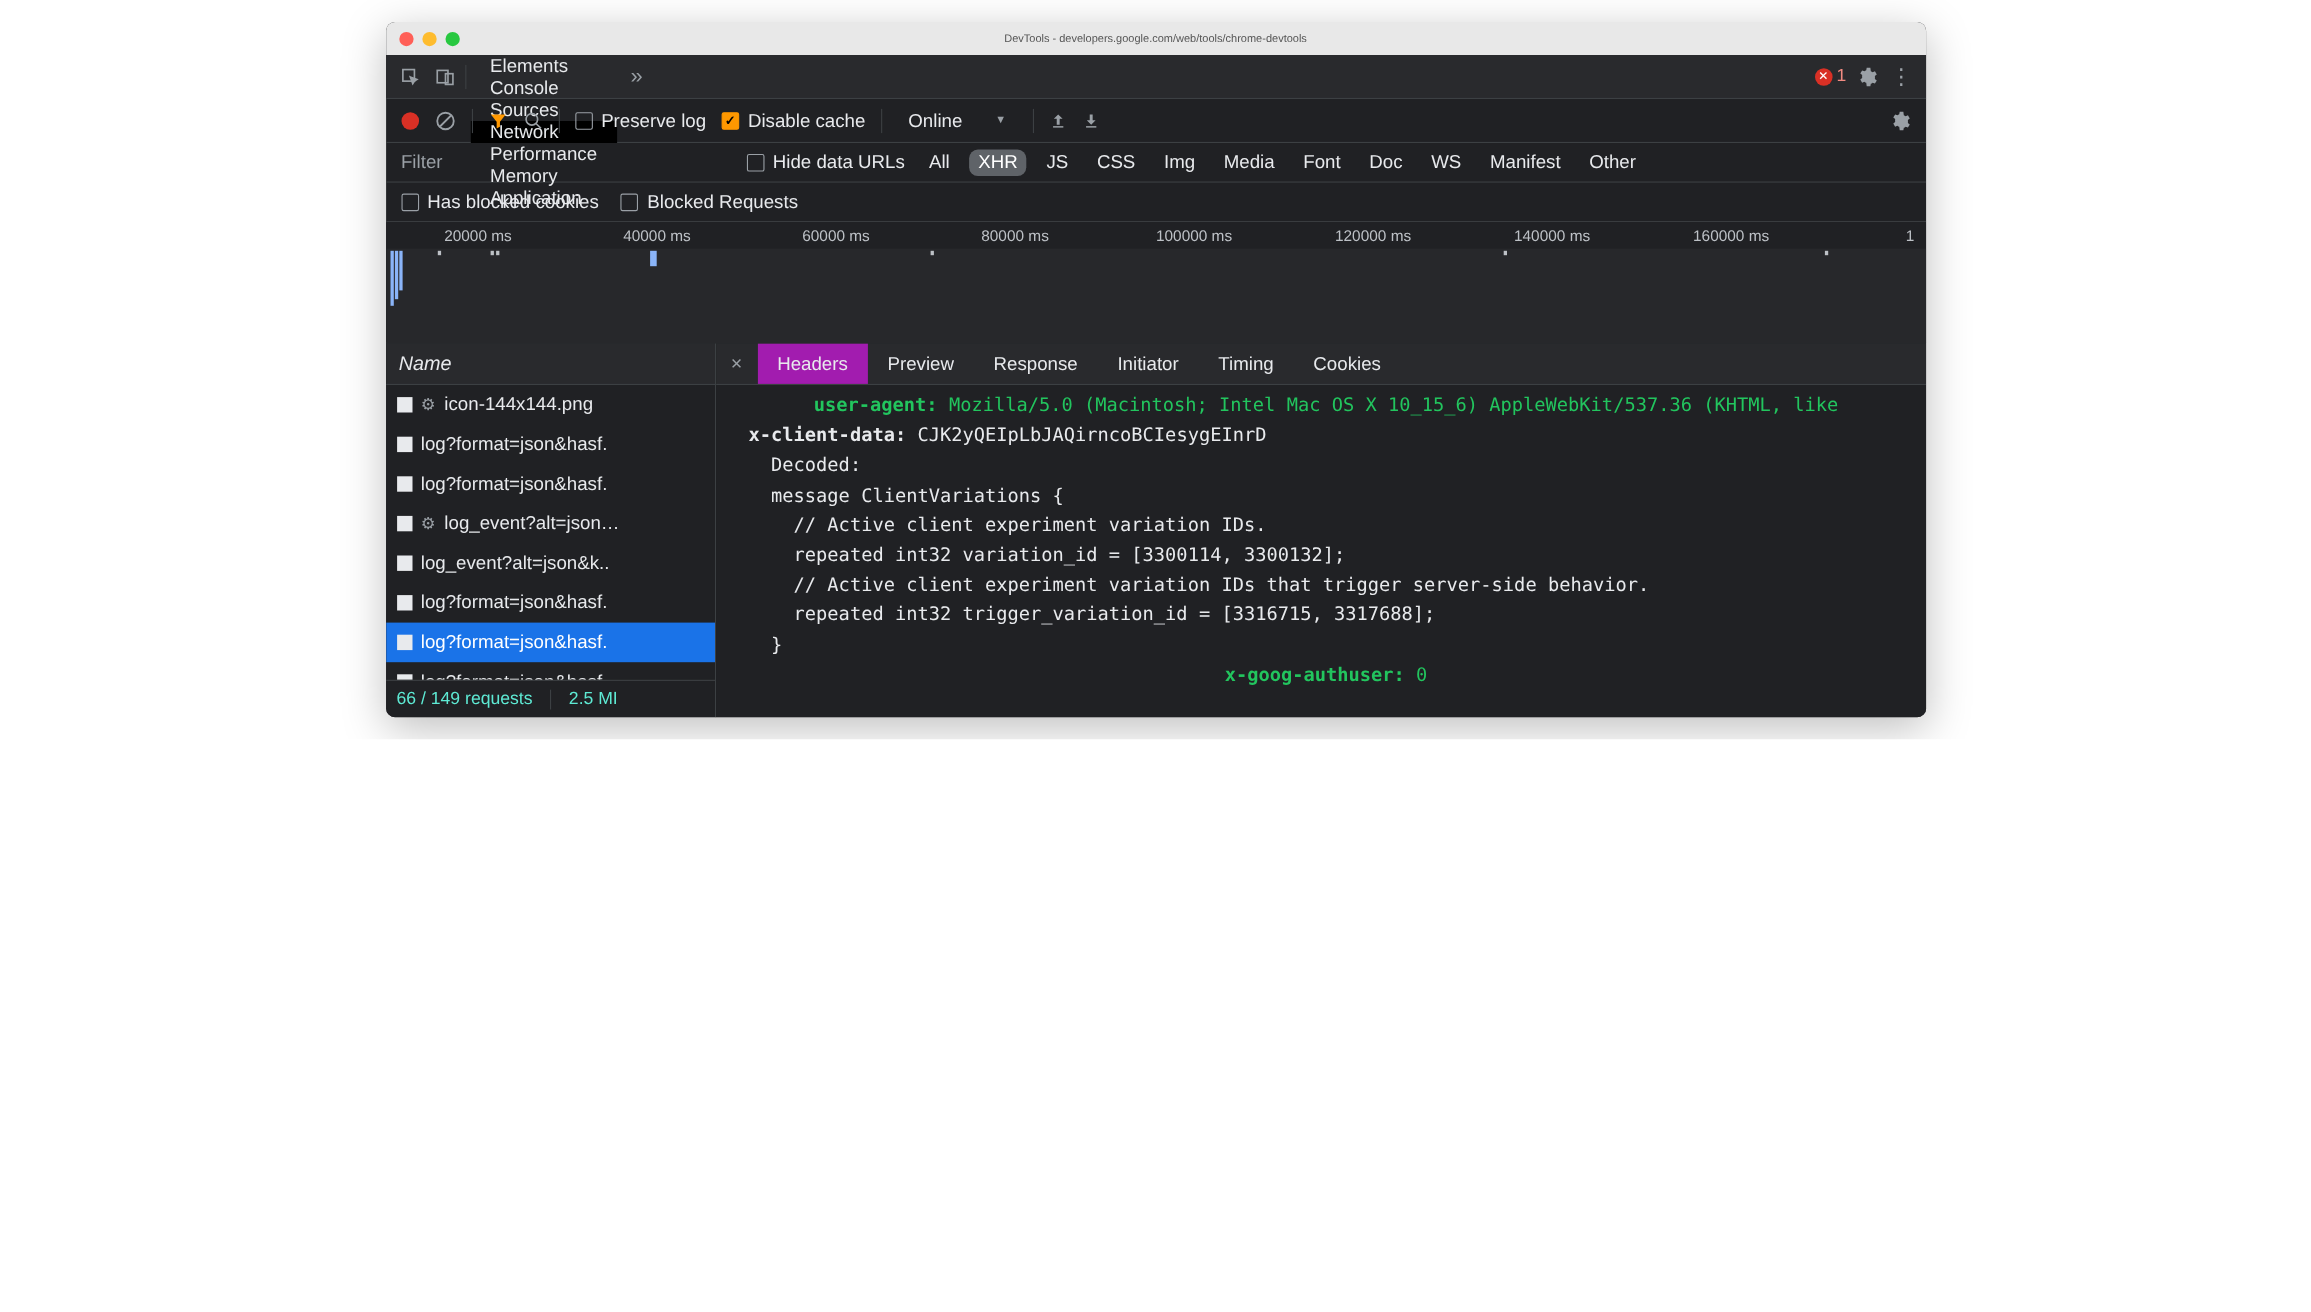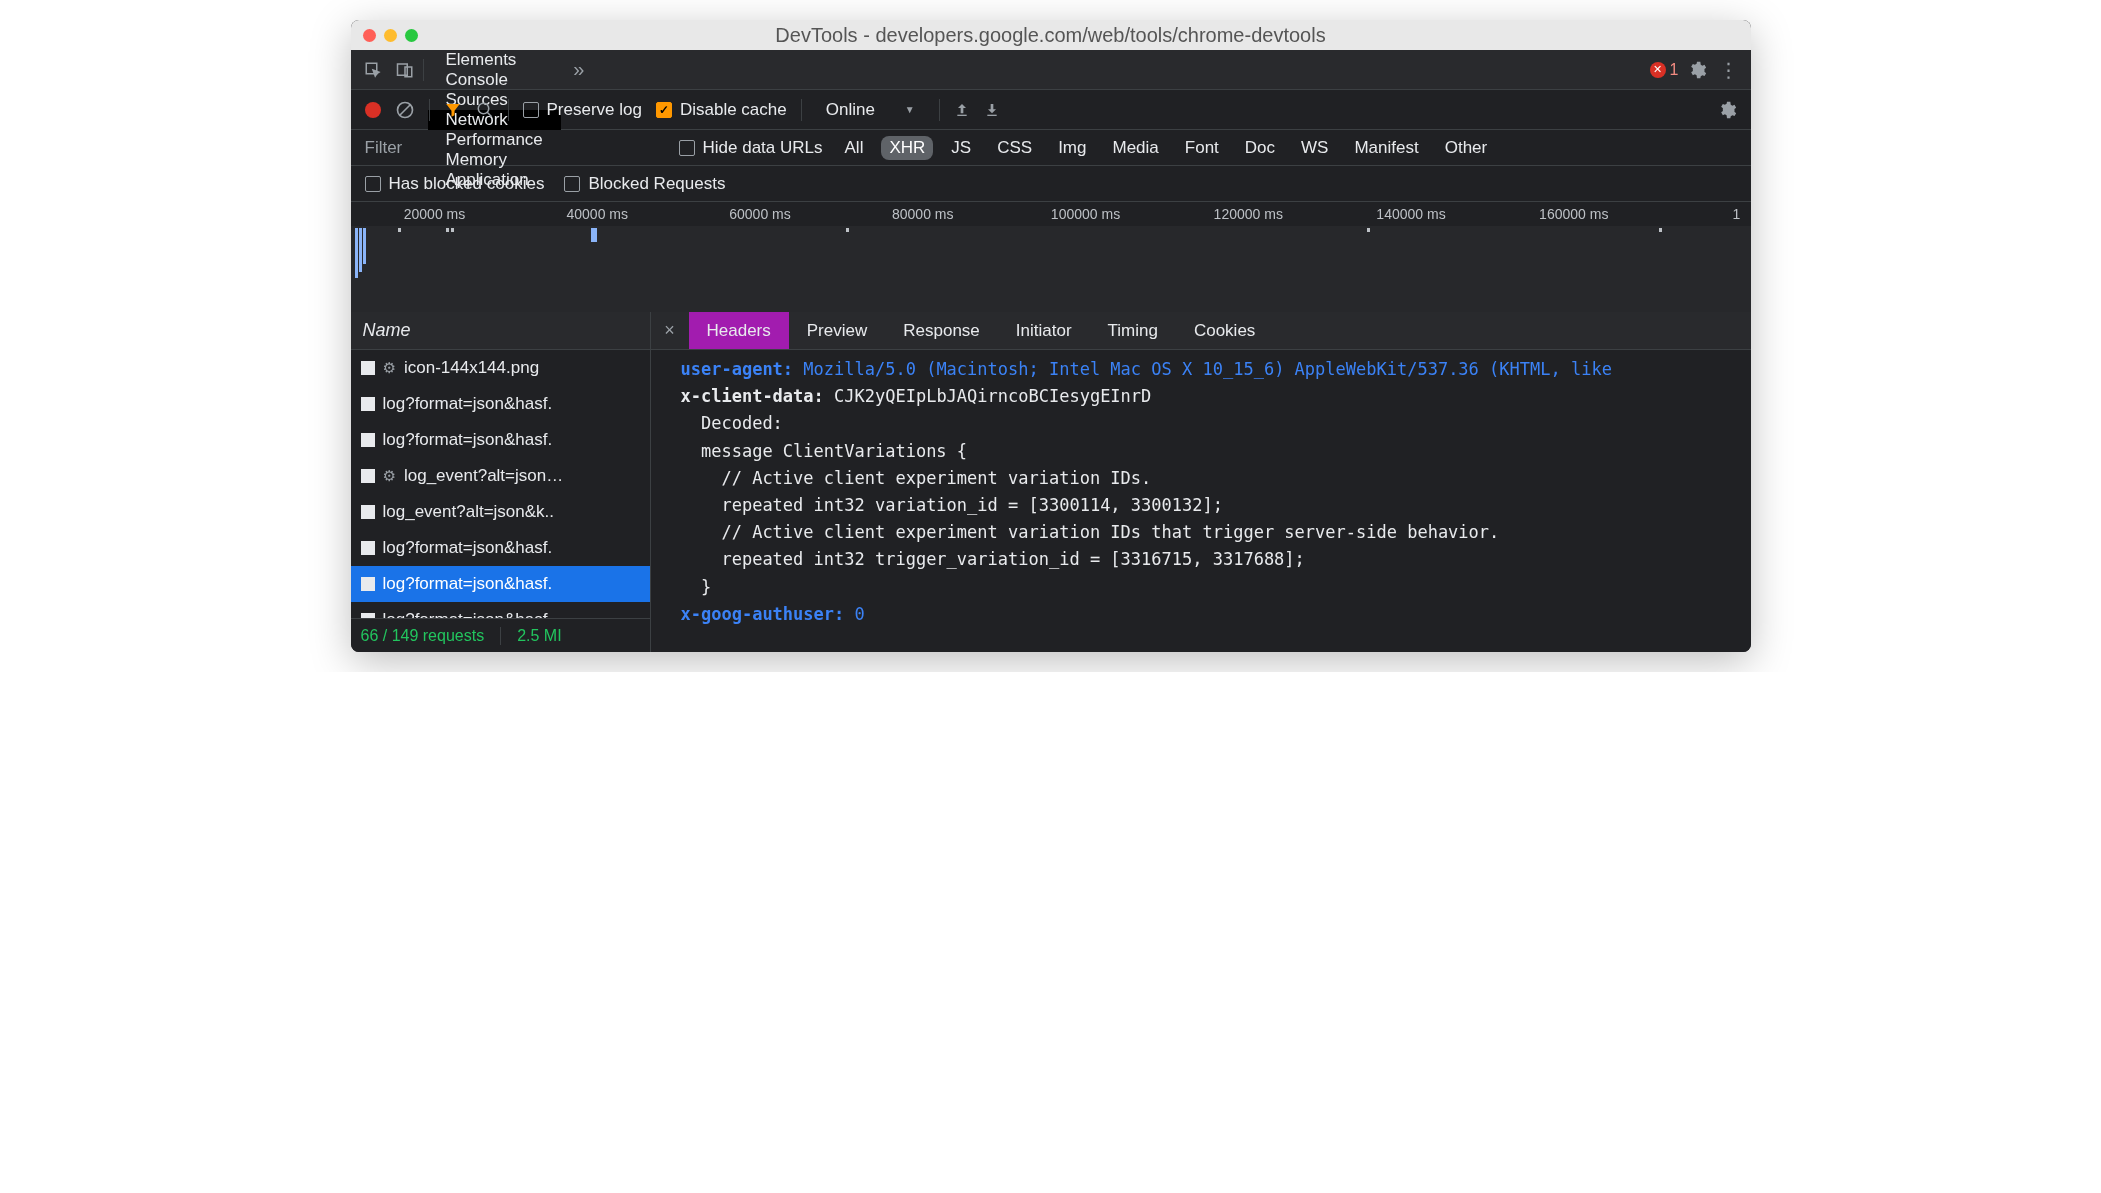--- a/index.html
+++ b/index.html
@@ -26,21 +26,21 @@
     display: flex;
     align-items: center;
     padding: 0 12px;
     position: relative;
   }
   .traffic { display: flex; gap: 8px; }
   .traffic span { width: 13px; height: 13px; border-radius: 50%; display:block; }
   .tl-red { background:#ff5f57; }
   .tl-yellow { background:#febc2e; }
   .tl-green { background:#28c840; }
-  .titlebar-title { position:absolute; left:0; right:0; text-align:center; font-size:20px; color:#555; pointer-events:none;}
+  .titlebar-title { position:absolute; left:0; right:0; text-align:center; font-size:10px; color:#555; pointer-events:none;}
   
   .tabs {
     display:flex; align-items:center;
     background:#292a2d;
     height:40px;
     border-bottom:1px solid #3c4043;
     padding:0 8px;
     gap:4px;
   }
   .tabs .icon-btn { width:28px; height:28px; display:flex;align-items:center;justify-content:center; color:#9aa0a6; cursor:pointer;}
@@ -80,30 +80,30 @@
   .tl-bar{position:absolute;width:3px;background:#8ab4f8;top:2px;}
   
   .split{display:flex;height:340px;}
   .left{width:300px;border-right:1px solid #3c4043;display:flex;flex-direction:column;background:#202124;}
   .left-header{height:38px;display:flex;align-items:center;padding:0 12px;font-size:18px;border-bottom:1px solid #3c4043;background:#292a2d;font-style:italic;}
   .req-list{flex:1;overflow:hidden;}
   .req{display:flex;align-items:center;gap:8px;height:36px;padding:0 10px;font-size:17px;cursor:pointer;white-space:nowrap;overflow:hidden;}
   .req .sq{width:14px;height:14px;background:#e8eaed;flex-shrink:0;}
   .req .gear{color:#9aa0a6;font-size:15px;}
   .req.sel{background:#1a73e8;color:#fff;}
-  .left-footer{height:34px;display:flex;align-items:center;padding:0 10px;font-size:16px;border-top:1px solid #3c4043;gap:16px;color:#22c55e;}
+  .left-footer{height:34px;display:flex;align-items:center;padding:0 10px;font-size:16px;border-top:1px solid #3c4043;gap:16px;color:#5eead4;}
   .left-footer .fdiv{width:1px;height:18px;background:#3c4043;}
   .right{flex:1;display:flex;flex-direction:column;background:#202124;overflow:hidden;}
   .detail-tabs{height:38px;display:flex;align-items:center;gap:0;border-bottom:1px solid #3c4043;background:#292a2d;}
   .detail-tabs .close{width:38px;text-align:center;color:#9aa0a6;cursor:pointer;font-size:18px;}
   .dtab{padding:0 18px;height:100%;display:flex;align-items:center;font-size:17px;cursor:pointer;color:#e8eaed;}
   .dtab.active{background:#a21caf;}
   .headers-body{flex:1;padding:6px 20px 6px 30px;font-family:Menlo,Consolas,monospace;font-size:17px;line-height:1.6;overflow:hidden;color:#e8eaed;white-space:pre;}
   .hb-key{font-weight:bold;}
-  .muted{color:#3b82f6;}
+  .muted{color:#22c55e;text-align:center;}
   svg{display:block;}
 </style>
 </head>
 <body>
 
 <div class="window">
 
   <div class="titlebar">
     <div class="traffic">
       <span class="tl-red"></span>

